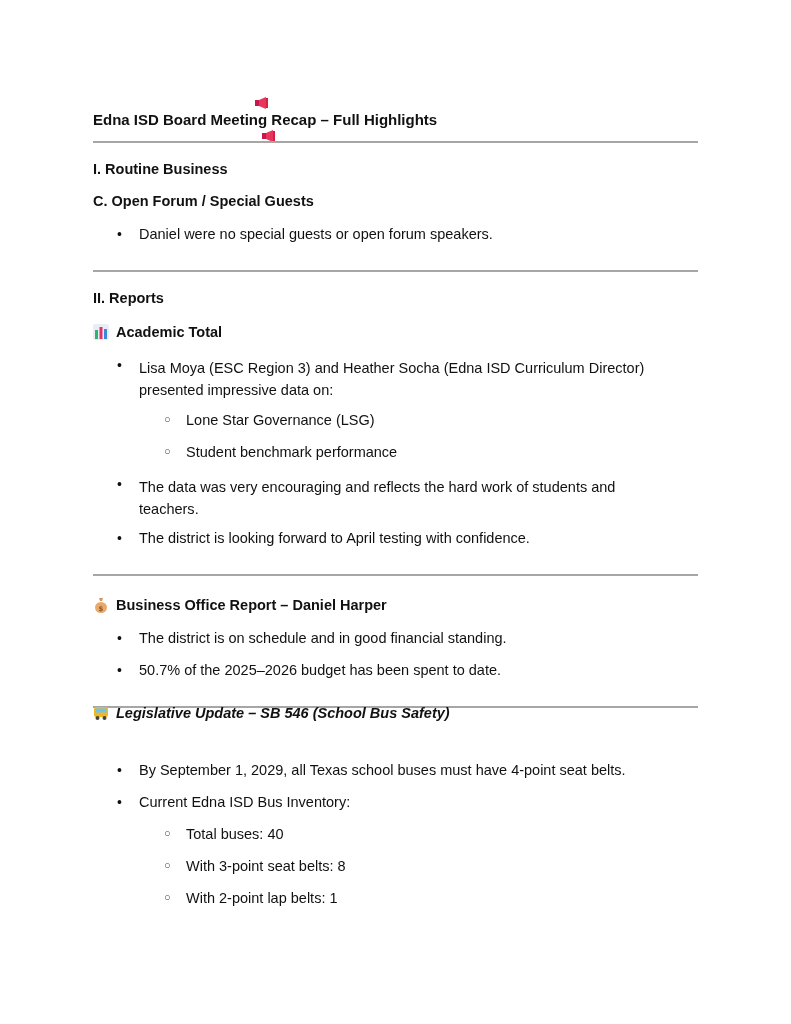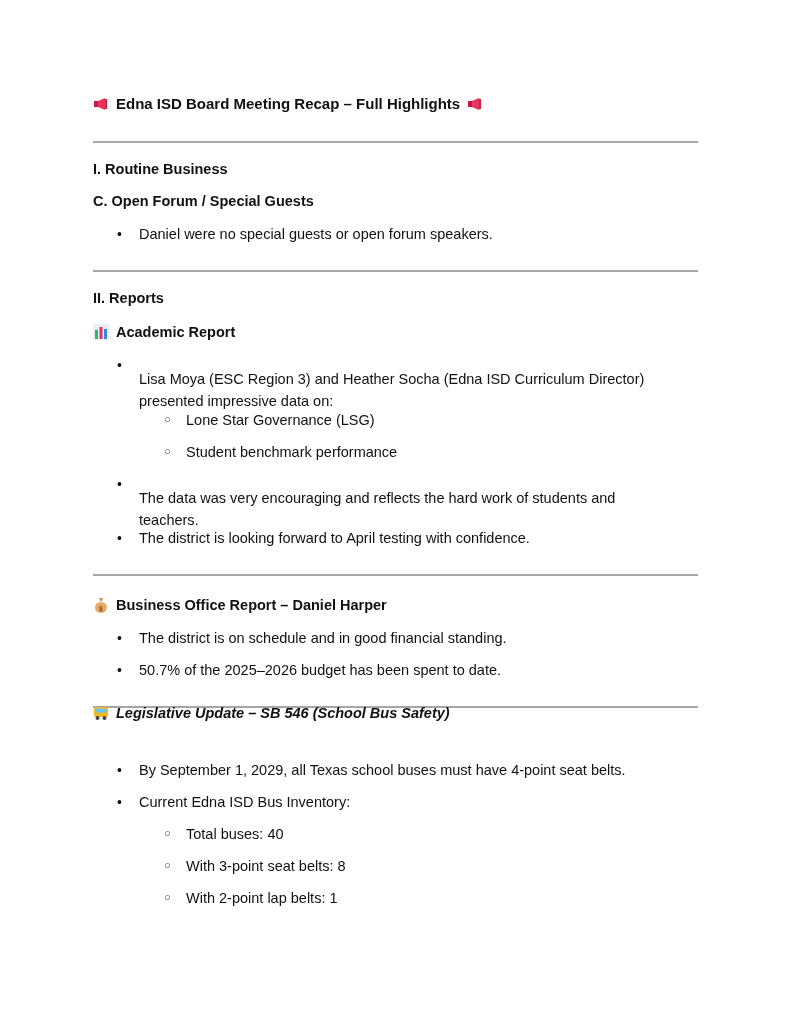--- a/index.html
+++ b/index.html
@@ -10,26 +10,26 @@
     }
     .abs { position: absolute; white-space: nowrap; }
     .title { font-weight: bold; font-size: 15px; display:flex; align-items:center; }
     .h { font-weight: bold; font-size: 14.5px; display:flex; align-items:center; }
     .rule { position: absolute; left: 93px; width: 605px; height: 0; border-top: 2px solid #a6a6a6; }
     .dot { position: absolute; left: -22px; top: 0; font-size: 14px; }
     .circ { position: absolute; left: -22px; top: 1px; font-size: 11px; color:#444; }
     b { font-weight: normal; }
     .icon { display:inline-block; width:16px; height:16px; margin-right:7px; vertical-align:middle; position:relative; }
     .icon.right { margin-left:7px; margin-right:0; }
-    .line2 { line-height: 22px; white-space: normal; width: 540px; margin-top: 11px; }
+    .line2 { line-height: 22px; white-space: normal; width: 540px; }
   </style>
 </head>
 <body>
 
-<div class="abs title" style="left:93px; top:95px;">
+<div class="abs title" style="left:93px; top:95px;flex-direction:column;">
   <span class="icon">
     <svg width="16" height="16" viewBox="0 0 16 16">
         <rect x="1" y="5" width="4" height="6" fill="#c8174a"></rect>
         <polygon points="5,5 12,2 12,14 5,11" fill="#e8355e"></polygon>
         <rect x="12" y="3" width="2" height="10" fill="#d4213f"></rect>
       </svg>
   </span>
   <span>Edna ISD Board Meeting Recap – Full Highlights</span>
   <span class="icon right">
     <svg width="16" height="16" viewBox="0 0 16 16">
@@ -55,21 +55,21 @@
 
 <div class="abs h" style="left:93px; top:324px;">
   <span class="icon">
     <svg width="16" height="16" viewBox="0 0 16 16">
         <rect x="0" y="0" width="16" height="16" rx="2" fill="#e9eef5"></rect>
         <rect x="2" y="6" width="3" height="9" fill="#2ab673"></rect>
         <rect x="6.5" y="3" width="3" height="12" fill="#e0336e"></rect>
         <rect x="11" y="5" width="3" height="10" fill="#3d86d8"></rect>
       </svg>
   </span>
-  <span>Academic Report</span>
+  <span>Academic Total</span>
 </div>
 
 <div class="abs" style="left:139px; top:357px;">
   <span class="dot">•</span>
   <div class="line2"><b>Lisa Moya (ESC Region 3)</b><span> and </span><b>Heather Socha (Edna ISD Curriculum Director)</b><span> presented </span><b>impressive data</b><span> on:</span></div>
 </div>
 
 <div class="abs" style="left:186px; top:412px;">
   <span class="circ">○</span><span>Lone Star Governance (LSG)</span>
 </div>

